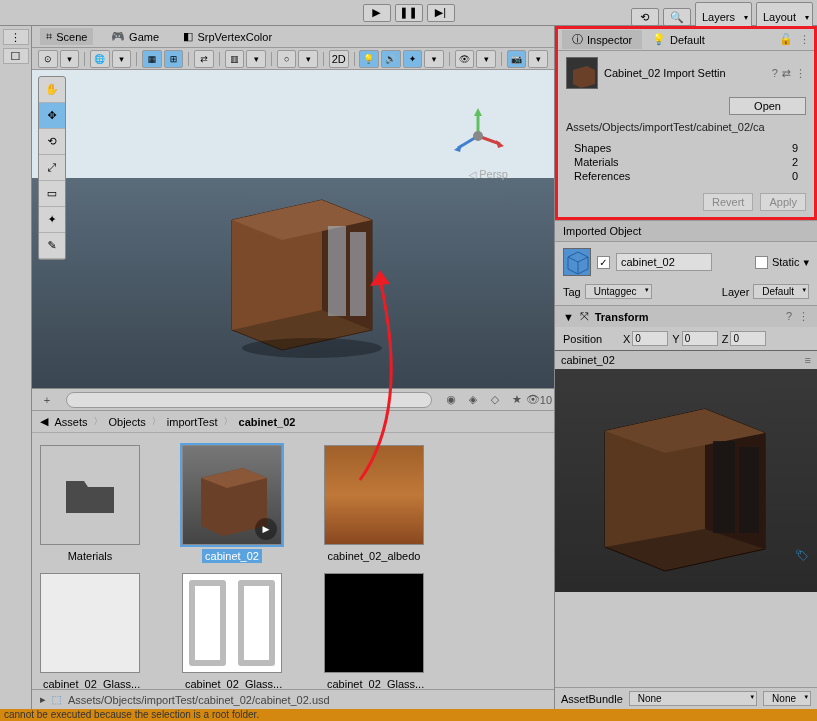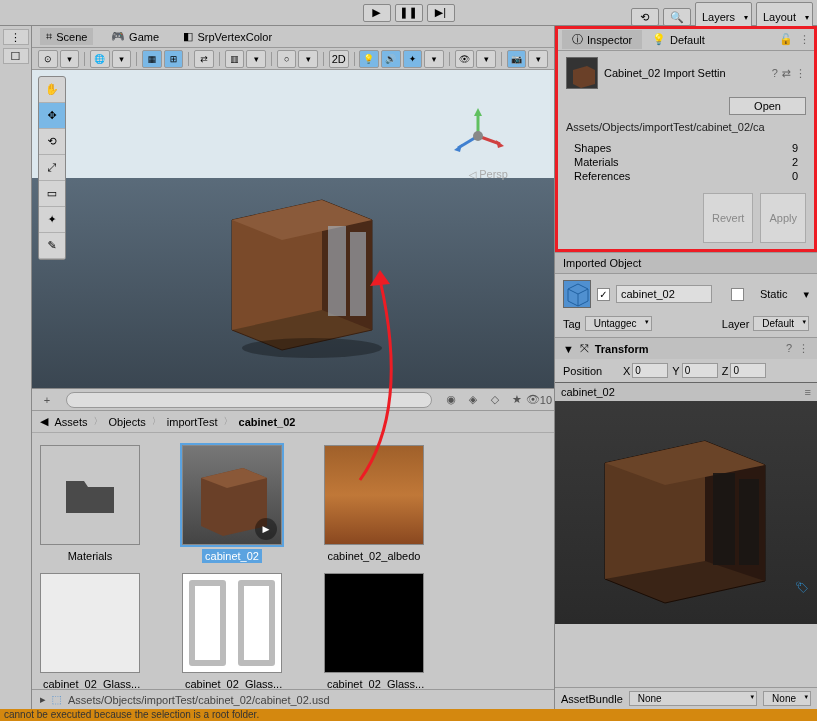--- a/index.html
+++ b/index.html
@@ -59,29 +59,29 @@
 .insp-tabs .icons-right { position: absolute; right: 4px; display: flex; gap: 6px; color: #666; }
 .insp-header { padding: 6px 8px; display: flex; align-items: center; gap: 6px; }
 .insp-thumb { width: 32px; height: 32px; background: #333; border: 1px solid #666; }
 .insp-header .btns { margin-left: auto; display: flex; gap: 4px; color: #666; }
 .insp-header .btns span { cursor: pointer; }
 .open-btn { background: #d8d8d8; border: 1px solid #888; padding: 2px 24px; cursor: pointer; margin: 2px 8px 2px auto; display: block; width: fit-content; float: right; }
 .path-line { padding: 4px 8px; font-size: 11px; color: #222; white-space: nowrap; overflow: hidden; clear: both; }
 .stats { padding: 4px 16px; }
 .stats-row { display: flex; justify-content: space-between; padding: 1px 0; }
 .revert-apply { padding: 6px 8px; text-align: right; }
-.revert-apply button { background: #d8d8d8; border: 1px solid #aaa; padding: 18px 8px; cursor: pointer; margin-left: 4px; color: #888; }
+.revert-apply button { background: #d8d8d8; border: 1px solid #aaa; padding: 2px 8px; cursor: pointer; margin-left: 4px; color: #888; }
 
 .section-header { padding: 4px 8px; background: #bcbcbc; border-top: 1px solid #999; border-bottom: 1px solid #999; }
 .obj-header { padding: 6px 8px; display: flex; align-items: center; gap: 6px; }
 .cube-icon { width: 28px; height: 28px; background: #5090d0; border: 1px solid #666; }
 .checkbox { width: 13px; height: 13px; border: 1px solid #888; background: #fff; display: inline-block; }
 .checkbox.checked::after { content: "✓"; font-size: 10px; display: block; line-height: 11px; text-align: center; }
 .obj-name { border: 1px solid #999; padding: 2px 4px; background: #dedede; width: 96px; }
-.static-row { display: flex; align-items: center; gap: 16px; margin-left: auto; font-size: 10px; }
+.static-row { display: flex; align-items: center; gap: 4px; margin-left: auto; font-size: 10px; }
 .tag-row { padding: 2px 8px 6px; display: flex; align-items: center; gap: 4px; font-size: 10px; }
 .mini-dropdown { background: #d4d4d4; border: 1px solid #999; padding: 1px 14px 1px 8px; font-size: 10px; cursor: pointer; position: relative; }
 .mini-dropdown::after { content: "▾"; position: absolute; right: 2px; font-size: 7px; }
 
 .component { border-top: 1px solid #999; }
 .comp-header { padding: 4px 8px; display: flex; align-items: center; gap: 6px; background: #c0c0c0; }
 .comp-header .icons { margin-left: auto; display: flex; gap: 6px; color: #666; }
 .pos-row { padding: 4px 8px; display: flex; align-items: center; gap: 4px; font-size: 10px; }
 .pos-row .field { display: flex; align-items: center; gap: 2px; }
 .pos-row input { width: 36px; height: 15px; border: 1px solid #999; background: #dedede; padding: 0 2px; font-size: 10px; }

